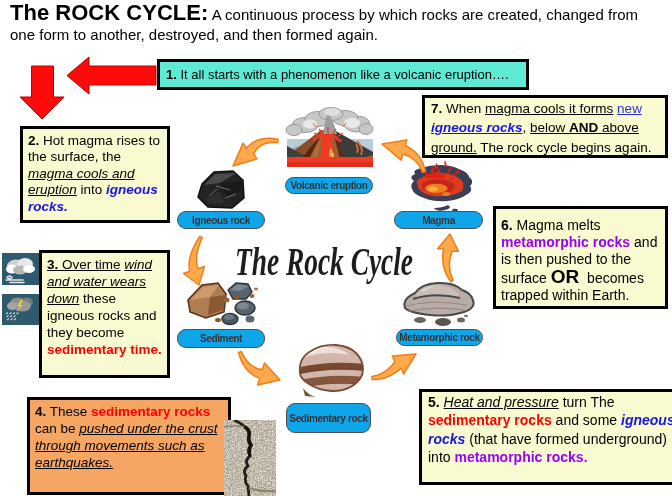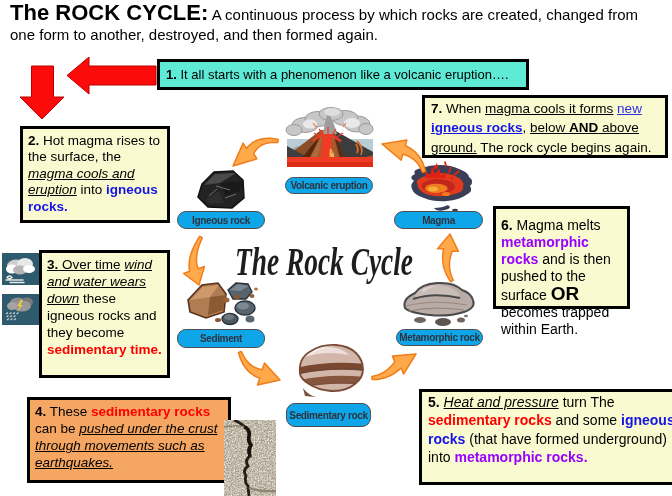--- a/index.html
+++ b/index.html
@@ -7,21 +7,21 @@
   font-family:"Liberation Sans",sans-serif;}
 .abs{position:absolute;}
 .box{position:absolute;border:3px solid #000;box-sizing:border-box;}
 .yb{background:#fafad0;}
 .pill{position:absolute;background:#0ea5e9;border:1.6px solid #4e4f52;border-radius:9px;
   box-sizing:border-box;font-weight:bold;font-size:10px;color:#2f333b;
   display:flex;align-items:center;justify-content:center;white-space:nowrap;
   letter-spacing:-0.35px;}
 u{text-decoration:underline;}
 .red{color:#f00;font-weight:bold;}
-.blue{color:#1414e6;font-weight:bold;}
+.blue{color:#1414e6;font-weight:bold;font-style:italic;}
 .pur{color:#90f;font-weight:bold;}
 </style>
 </head>
 <body>
 
 <div class="abs" style="left:10px;top:3px;width:660px;font-size:15px;color:#000;line-height:19.5px;white-space:nowrap;letter-spacing:0.02px;">
 <span style="font-size:22px;font-weight:bold;">The ROCK CYCLE:</span> A continuous process by which rocks are created, changed from<br>one form to another, destroyed, and then formed again.
 </div>
 
 <svg class="abs" style="left:0;top:0;" width="180" height="130" viewBox="0 0 180 130">
@@ -44,33 +44,33 @@
   <b>2.</b> Hot magma rises to the surface, the <u><i>magma cools and eruption</i></u> into <span class="blue">igneous rocks.</span>
   </div>
 </div>
 
 <div class="box yb" style="left:39px;top:250px;width:131px;height:128px;">
   <div class="abs" style="left:5px;top:3px;font-size:13.5px;line-height:17.1px;">
   <u><b>3.</b> Over time</u> <u><i>wind and water wears down</i></u> these igneous rocks and they become <span class="red">sedimentary time.</span>
   </div>
 </div>
 
-<div class="box" style="left:27px;top:397px;width:204px;height:86px;background:#f5a662;">
+<div class="box" style="left:27px;top:397px;width:204px;height:98px;background:#f5a662;">
   <div class="abs" style="left:5px;top:3px;font-size:13.5px;line-height:17px;">
   <b>4.</b> These <span class="red">sedimentary rocks</span> can be <u><i>pushed under the crust through movements such as earthquakes.</i></u>
   </div>
 </div>
 
 <div class="box yb" style="left:419px;top:389px;width:263px;height:96px;">
   <div class="abs" style="left:6px;top:1px;font-size:14px;line-height:18.3px;">
   <b>5.</b> <u><i>Heat and pressure</i></u> turn The <span class="red">sedimentary rocks</span> and some <span class="blue">igneous rocks</span> (that have formed underground) into <span class="pur">metamorphic rocks.</span>
   </div>
 </div>
 
-<div class="box yb" style="left:493px;top:206px;width:137px;height:103px;">
+<div class="box yb" style="left:493px;top:206px;width:175px;height:103px;">
   <div class="abs" style="left:5px;top:8px;font-size:14px;line-height:17px;">
   <b>6.</b> Magma melts <span class="pur">metamorphic rocks</span> and is then pushed to the surface <span style="font-size:19px;font-weight:bold;">OR</span>&nbsp; becomes trapped within Earth.
   </div>
 </div>
 
 <svg class="abs" style="left:2px;top:253px;" width="37" height="32" viewBox="0 0 37 32">
   <rect width="37" height="32" fill="#2e5a6d"></rect>
   <ellipse cx="14" cy="13" rx="9" ry="6.5" fill="#cfcfcf"></ellipse>
   <ellipse cx="23" cy="11" rx="8" ry="6" fill="#e8e8e8"></ellipse>
   <ellipse cx="10" cy="16" rx="6" ry="4.5" fill="#fff"></ellipse>
@@ -234,13 +234,13 @@
   </g>
 
   <text x="235" y="275" font-family="Liberation Serif" font-style="italic" font-weight="bold" font-size="40" fill="#1d1d1d" textLength="178" lengthAdjust="spacingAndGlyphs">The Rock Cycle</text>
 </svg>
 
 <div class="pill" style="left:285px;top:177px;width:88px;height:17px;">Volcanic eruption</div>
 <div class="pill" style="left:177px;top:211px;width:88px;height:18px;">Igneous rock</div>
 <div class="pill" style="left:394px;top:211px;width:89px;height:18px;">Magma</div>
 <div class="pill" style="left:177px;top:329px;width:88px;height:19px;">Sediment</div>
 <div class="pill" style="left:396px;top:329px;width:87px;height:17px;">Metamorphic rock</div>
-<div class="pill" style="left:286px;top:403px;width:85px;height:24px;">Sedimentary rock</div>
+<div class="pill" style="left:286px;top:403px;width:85px;height:30px;">Sedimentary rock</div>
 
 </body></html>

